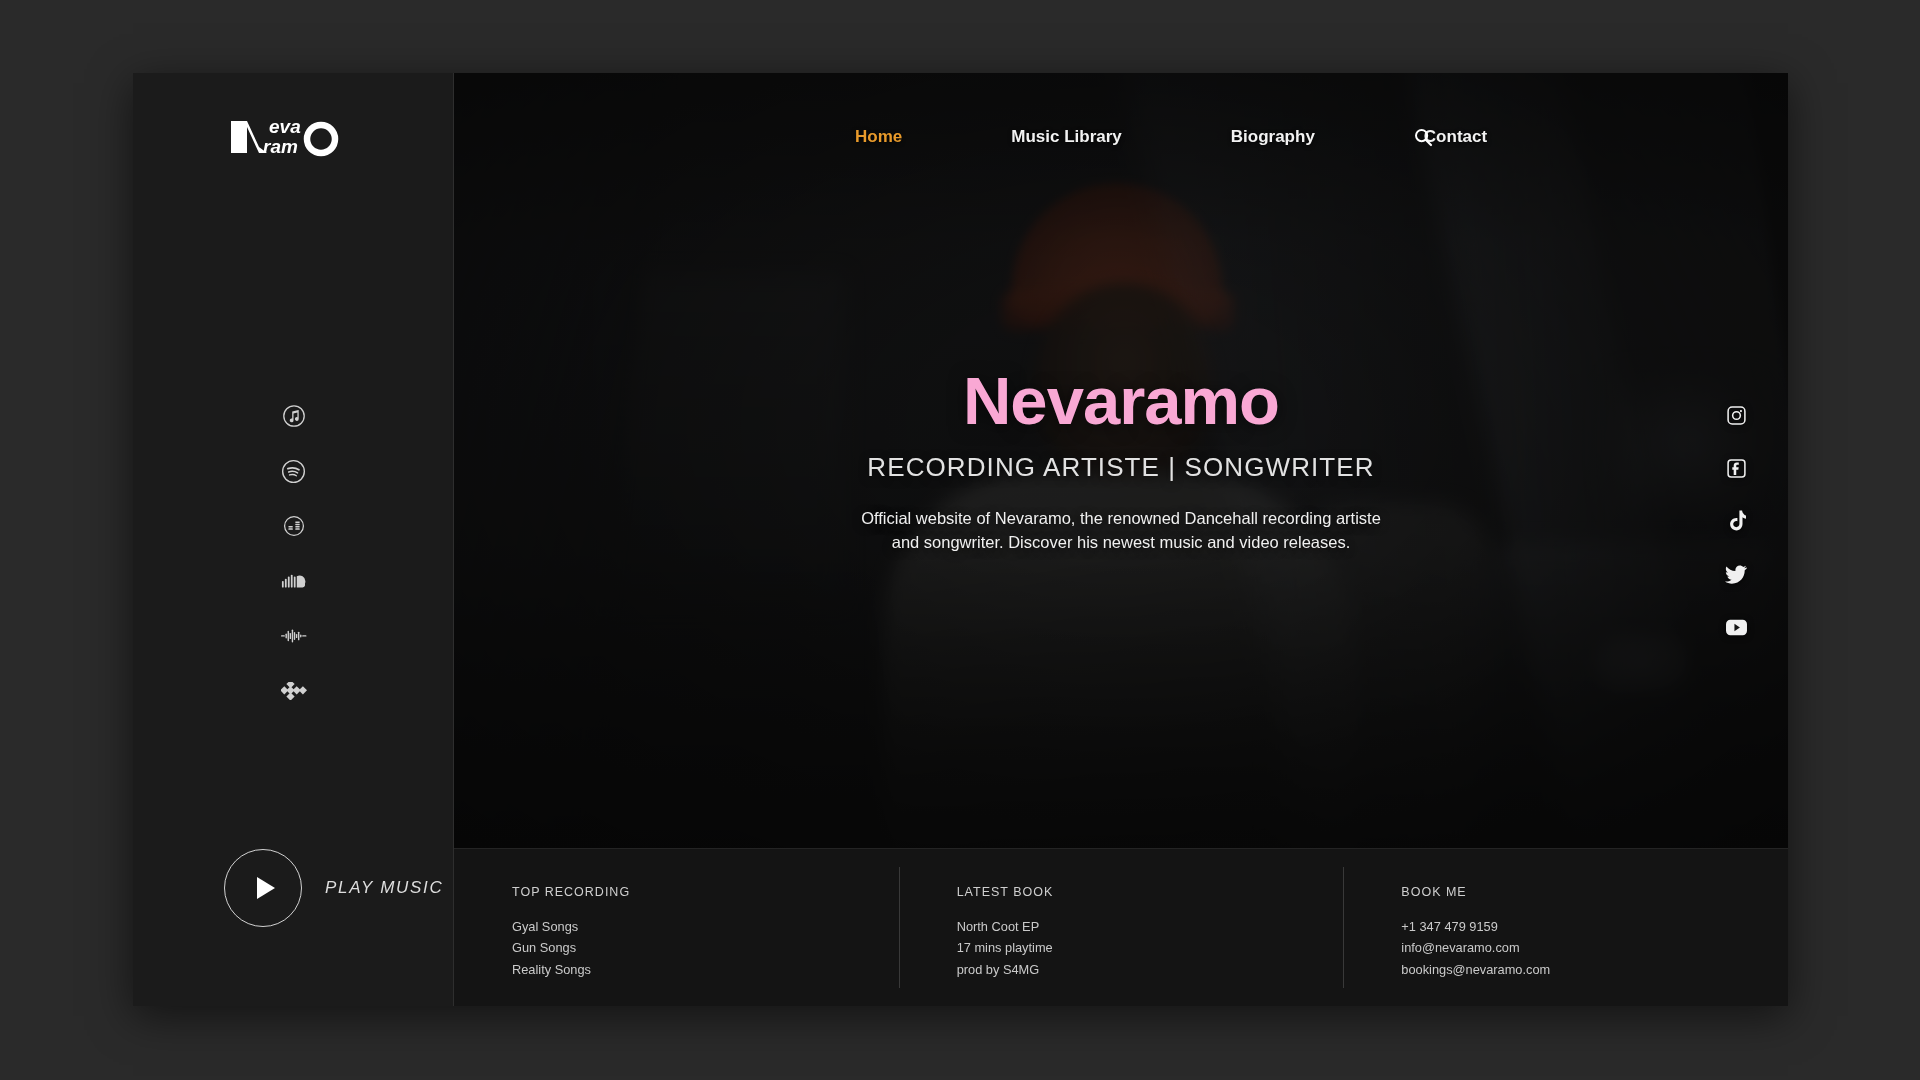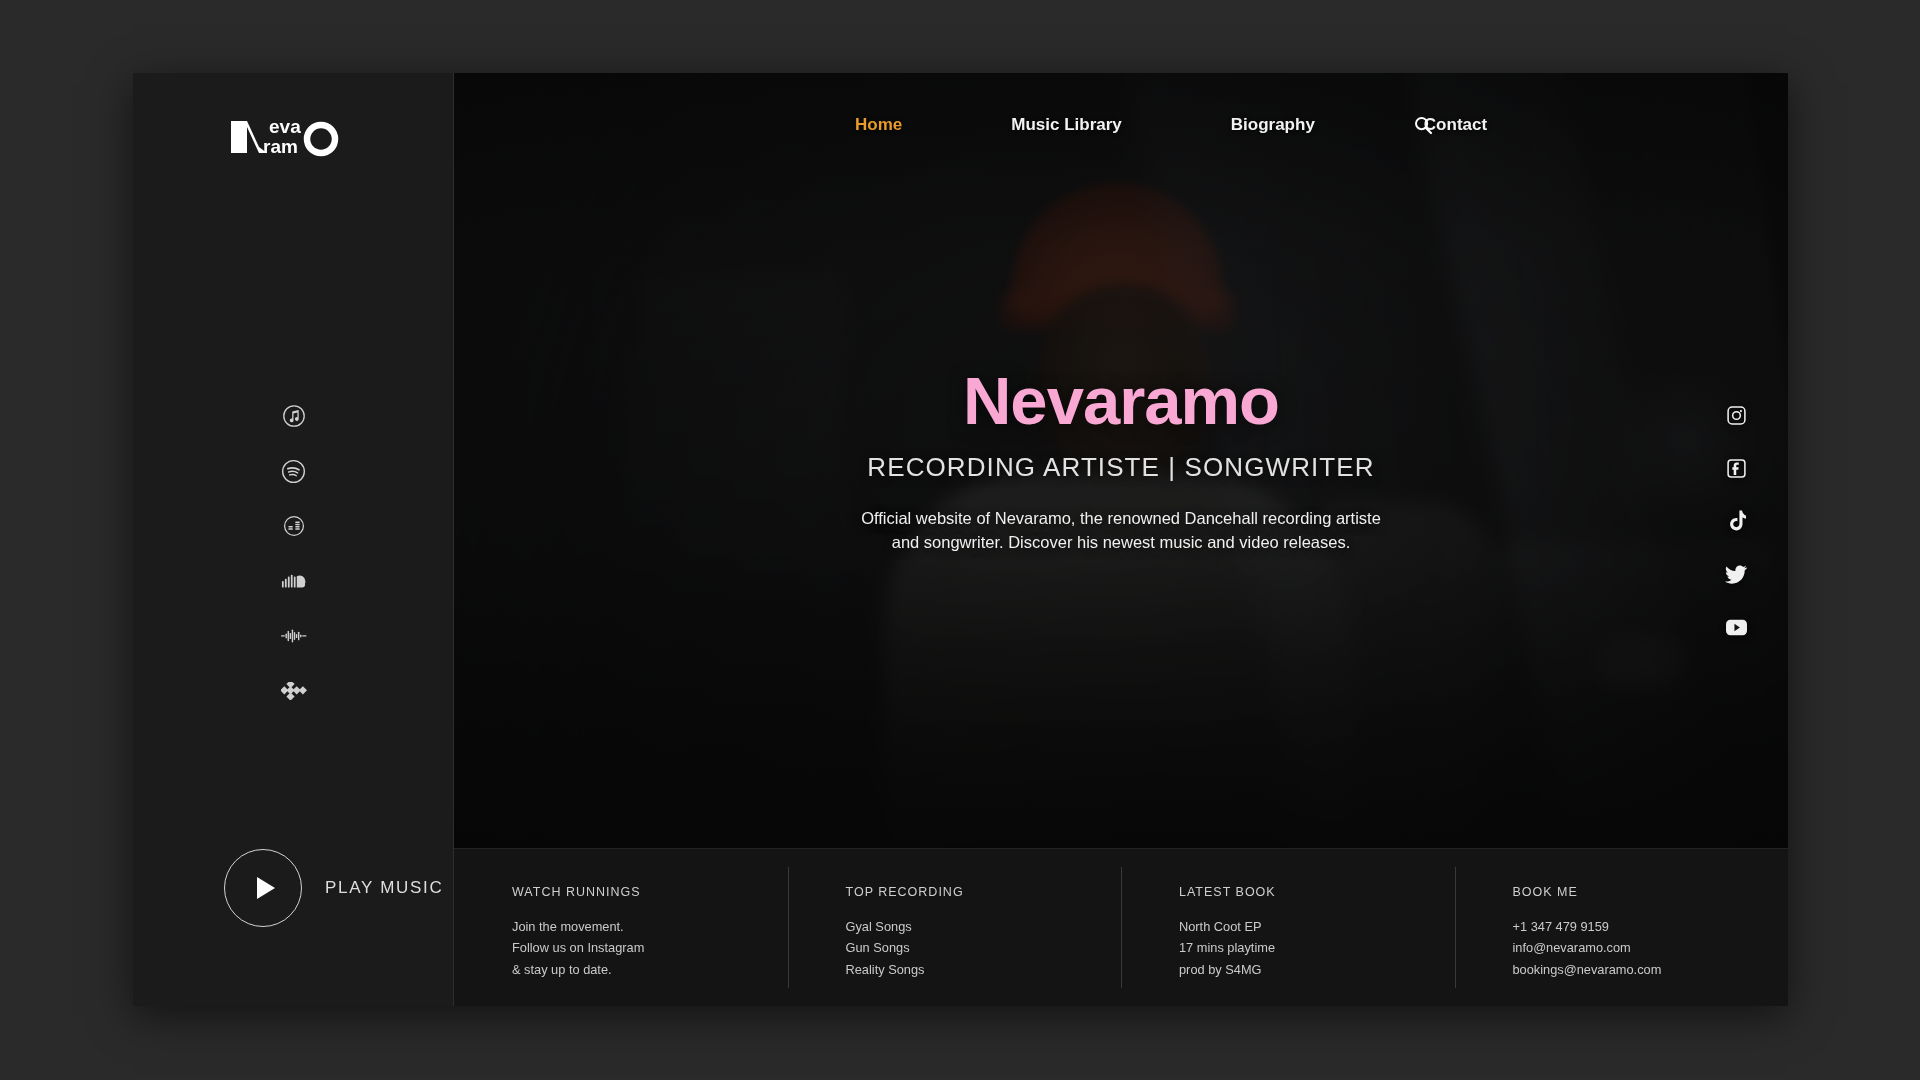--- a/index.html
+++ b/index.html
@@ -142,20 +142,21 @@
     position:absolute; inset:0;
     background:rgba(12,12,12,.46);
   }
 
   
   #left-sidebar {
     position:absolute; left:0; top:0;
     width:321px; height:933px;
     background:#1b1b1b;
     border-right:1px solid rgba(255,255,255,.085);
+    font-style:italic;
   }
   #logo {
     position:absolute; left:96px; top:40px;
     width:110px; height:44px;
     color:#fff;
   }
   #brand-icons {
     position:absolute; left:0; top:330px; width:321px;
     display:flex; flex-direction:column; align-items:center;
     gap:29px;
@@ -188,21 +189,21 @@
   }
   #play-label {
     color:#dedede;
     font-size:17px;
     letter-spacing:1.7px;
     font-weight:400;
   }
 
   
   #topnav {
-    position:absolute; left:321px; top:4px;
+    position:absolute; left:321px; top:16px;
     width:1092px; height:96px;
     display:flex; align-items:center;
     z-index:6;
   }
   #nav-items {
     display:flex; align-items:center;
     gap:0;
     margin-left:0;
     position:absolute; left:401px; top:50%;
     transform:translateY(-50%);
@@ -481,28 +482,20 @@
     </div>
 
     <div id="hero-center">
       <h1 id="hero-title">Nevaramo</h1>
       <div id="hero-subtitle">RECORDING ARTISTE | SONGWRITER</div>
       <p id="hero-desc">Official website of Nevaramo, the renowned Dancehall recording artiste and songwriter. Discover his newest music and video releases.</p>
     </div>
 
     <footer id="footer">
 
-      <div class="footer-col">
-        <div class="footer-col-inner">
-          <div class="footer-heading">WATCH RUNNINGS</div>
-          <div class="footer-line">Join the movement.</div>
-          <div class="footer-line">Follow us on Instagram</div>
-          <div class="footer-line">&amp; stay up to date.</div>
-        </div>
-      </div>
 
       <div class="footer-col">
         <div class="footer-col-inner">
           <div class="footer-heading">TOP RECORDING</div>
           <div class="footer-line">Gyal Songs</div>
           <div class="footer-line">Gun Songs</div>
           <div class="footer-line">Reality Songs</div>
         </div>
       </div>
 

